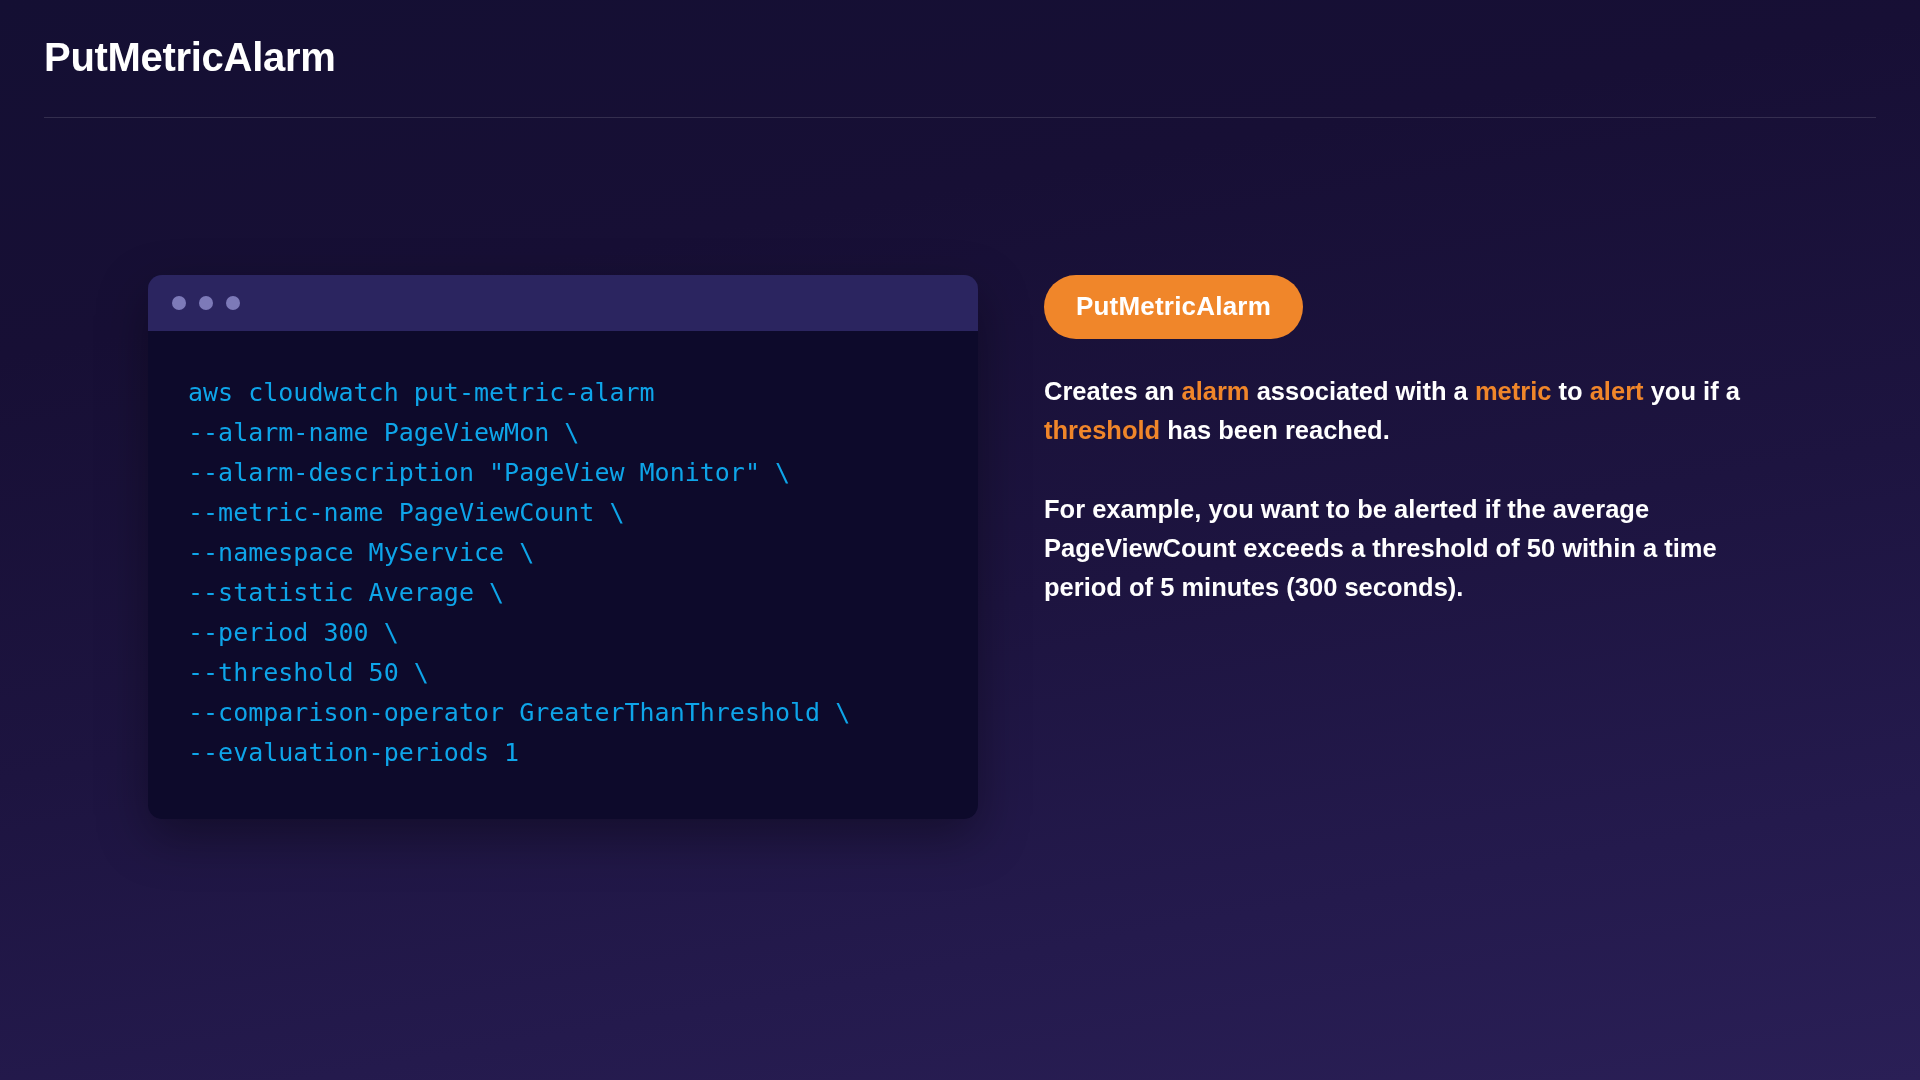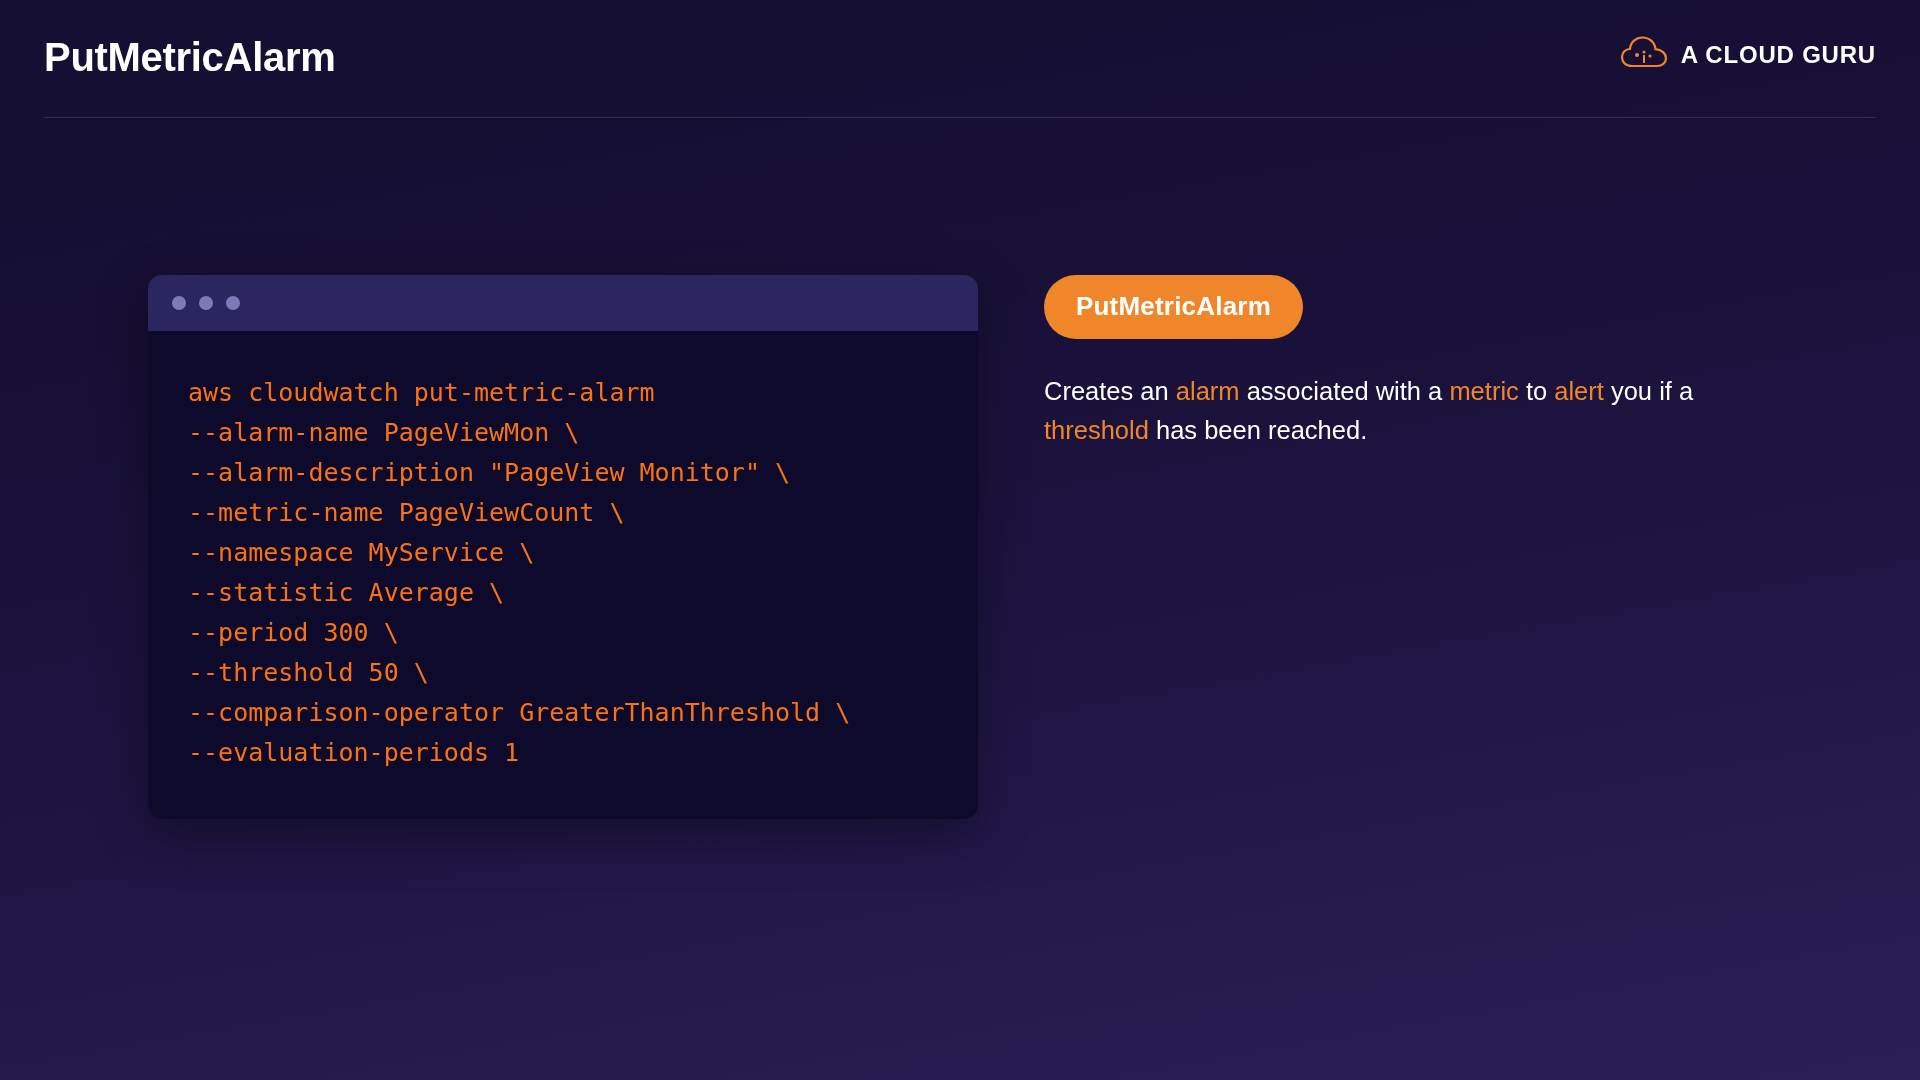--- a/index.html
+++ b/index.html
@@ -97,21 +97,21 @@
 
   .code-body {
     background: #0d0a2b;
     padding: 42px 40px 46px 40px;
   }
 
   .code-body pre {
     font-family: "DejaVu Sans Mono", monospace;
     font-size: 25px;
     line-height: 40px;
-    color: #f97316;
+    color: #0ea5e9;
     white-space: pre;
   }
 
   
   .right-panel {
     position: absolute;
     left: 1044px;
     top: 275px;
     width: 740px;
   }
@@ -126,46 +126,35 @@
     padding: 16px 32px 17px 32px;
     letter-spacing: 0.2px;
   }
 
   .body-text {
     margin-top: 33px;
     font-size: 25.5px;
     line-height: 39px;
     color: #ffffff;
     max-width: 712px;
+    font-weight: bold;
   }
 
   .body-text + .body-text {
     margin-top: 40px;
   }
 
   .hl { color: #f0862a; }
 </style>
 </head>
 <body>
 
 <div class="header">
   <div class="page-title">PutMetricAlarm</div>
 
-  <div class="brand">
-    <span>
-      <svg width="48" height="34" viewBox="0 0 48 34" xmlns="http://www.w3.org/2000/svg">
-        <path d="M12 30 C5 30 2 25.5 2 21 C2 16.5 5.5 13 10 13 C10.5 6 16 1.5 22.5 1.5 C29.5 1.5 35 6.5 35.5 13.2 C41.5 13.6 46 17.5 46 22.2 C46 26.8 42 30 37 30 Z" fill="none" stroke="#f0862a" stroke-width="2.2"></path>
-        <circle cx="17" cy="19" r="2" fill="#f0862a"></circle>
-        <circle cx="24" cy="16" r="1.6" fill="#f0862a"></circle>
-        <circle cx="30" cy="20" r="1.6" fill="#f0862a"></circle>
-        <path d="M24 19 L24 27" stroke="#f0862a" stroke-width="2"></path>
-      </svg>
-    </span>
-    <span class="brand-name">A CLOUD GURU</span>
-  </div>
 
   <div class="header-rule"></div>
 </div>
 
 <div class="code-card">
   <div class="code-titlebar">
     <span class="dot"></span>
     <span class="dot"></span>
     <span class="dot"></span>
   </div>
@@ -183,13 +172,14 @@
   </div>
 </div>
 
 <div class="right-panel">
   <div class="pill">PutMetricAlarm</div>
 
   <p class="body-text">
     <span>Creates an </span><span class="hl">alarm</span><span> associated with a </span><span class="hl">metric</span><span> to </span><span class="hl">alert</span><span> you if a </span><span class="hl">threshold</span><span> has been reached.</span>
   </p>
 
+  <p class="body-text">For example, you want to be alerted if the average PageViewCount exceeds a threshold of 50 within a time period of 5 minutes (300 seconds).</p>
 </div>
 
 </body></html>

